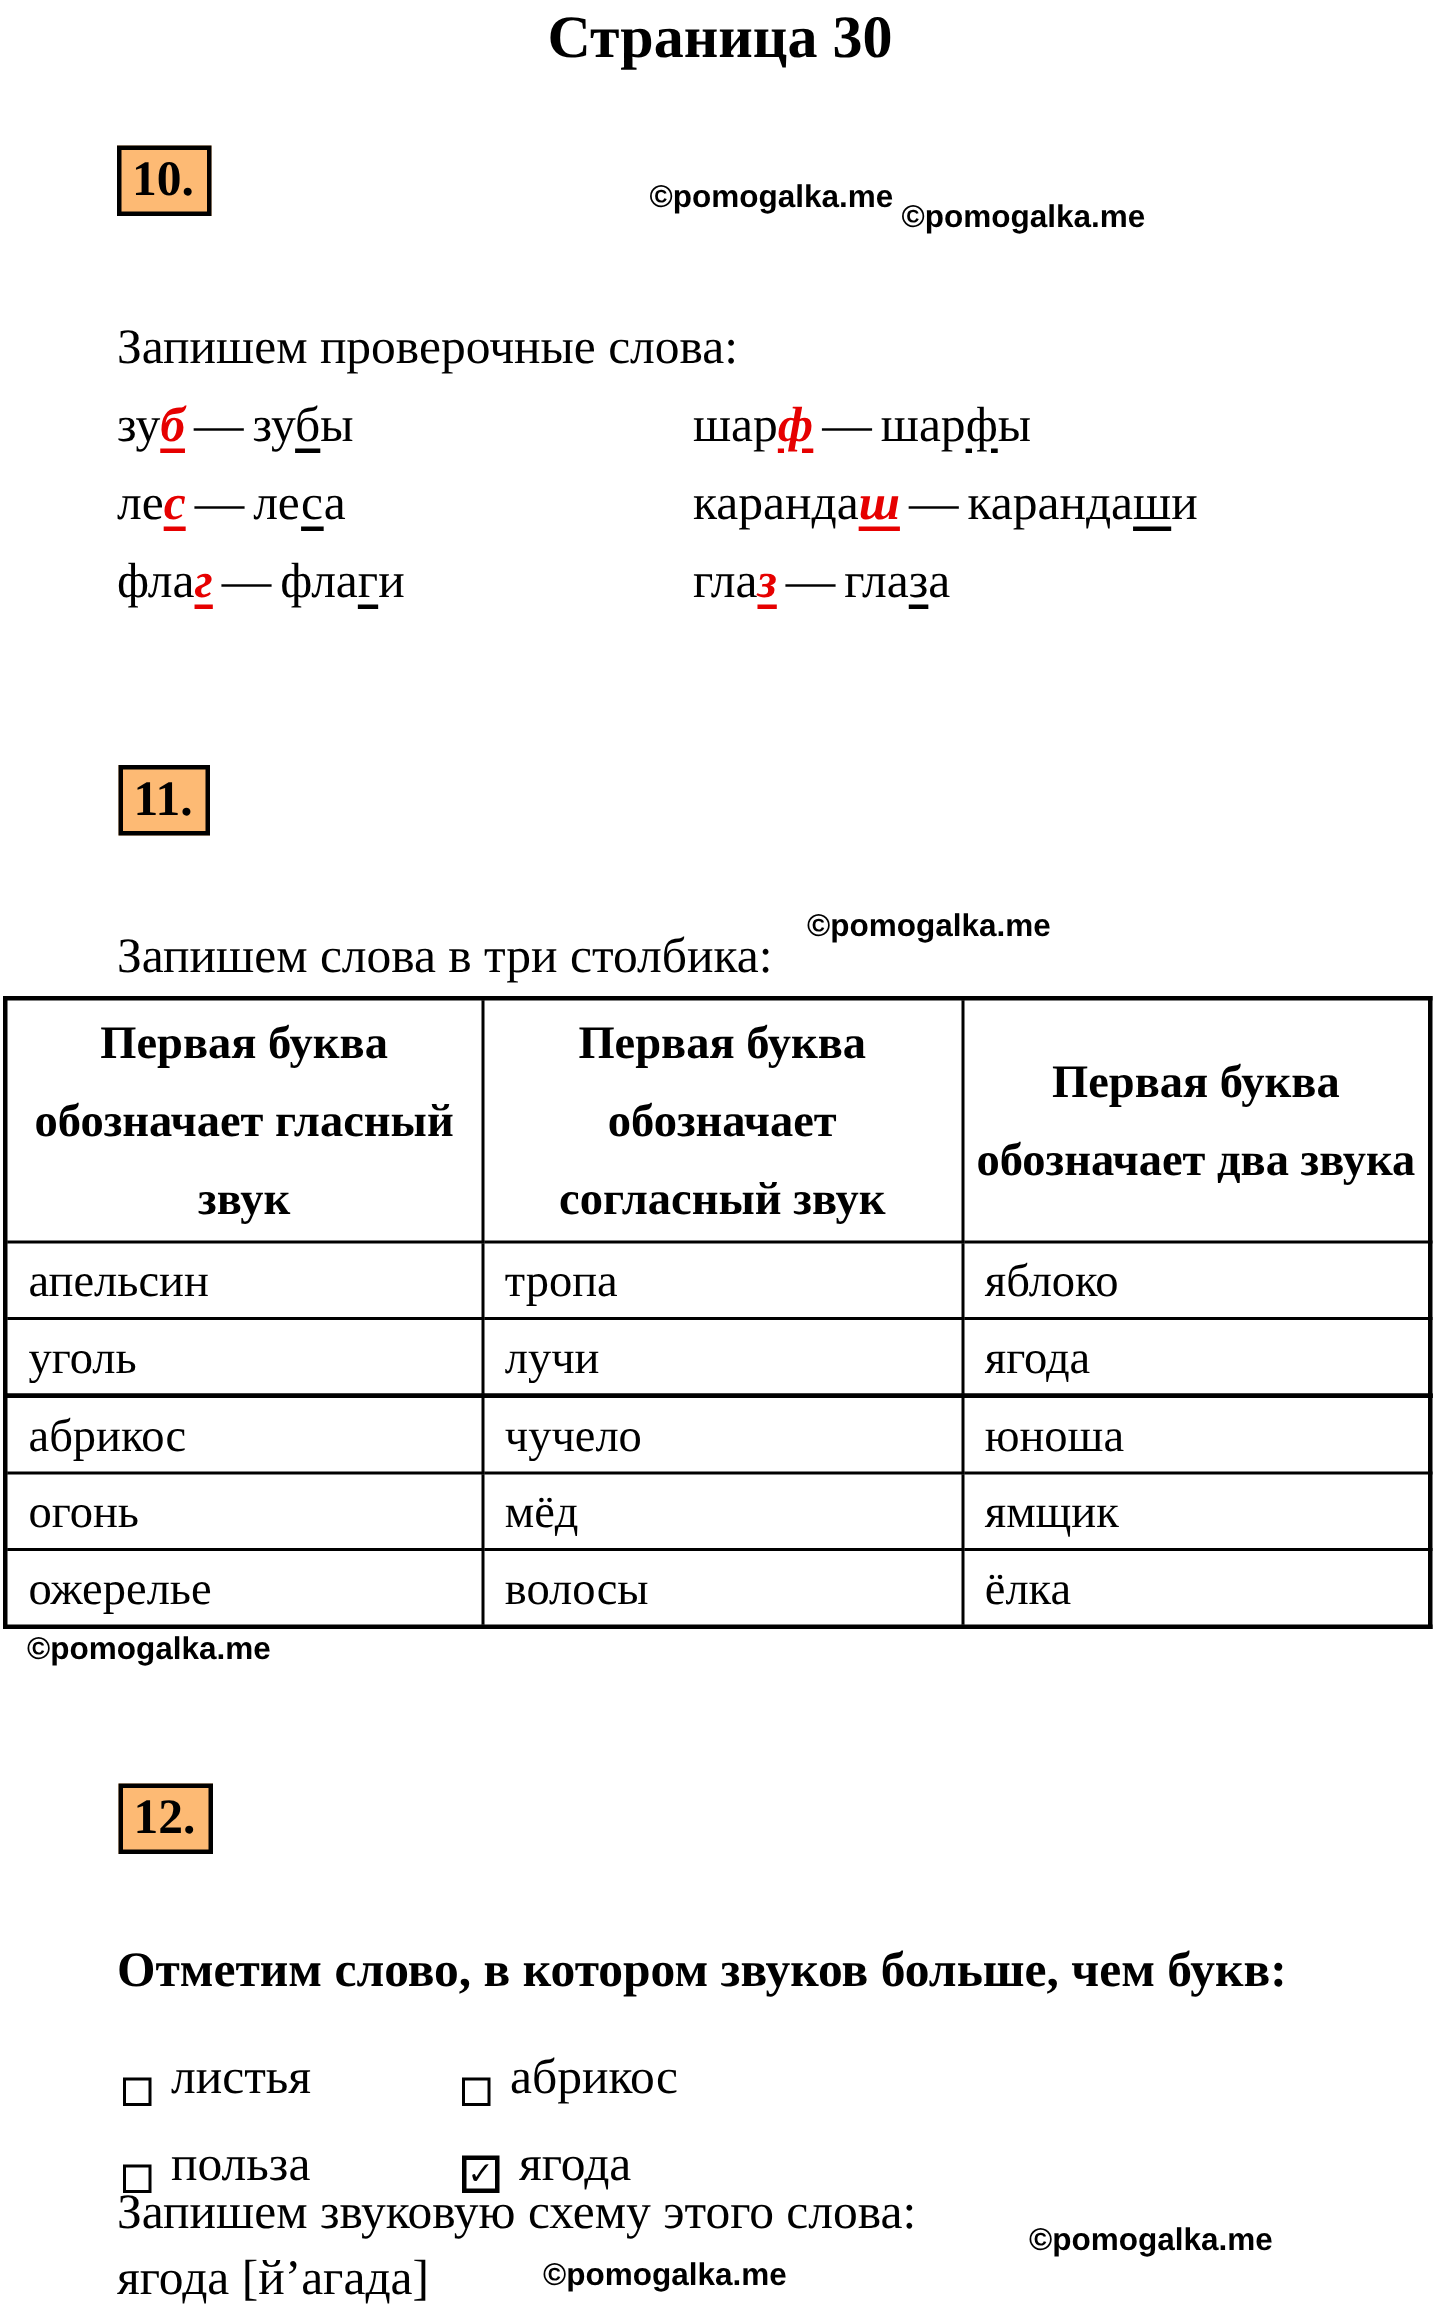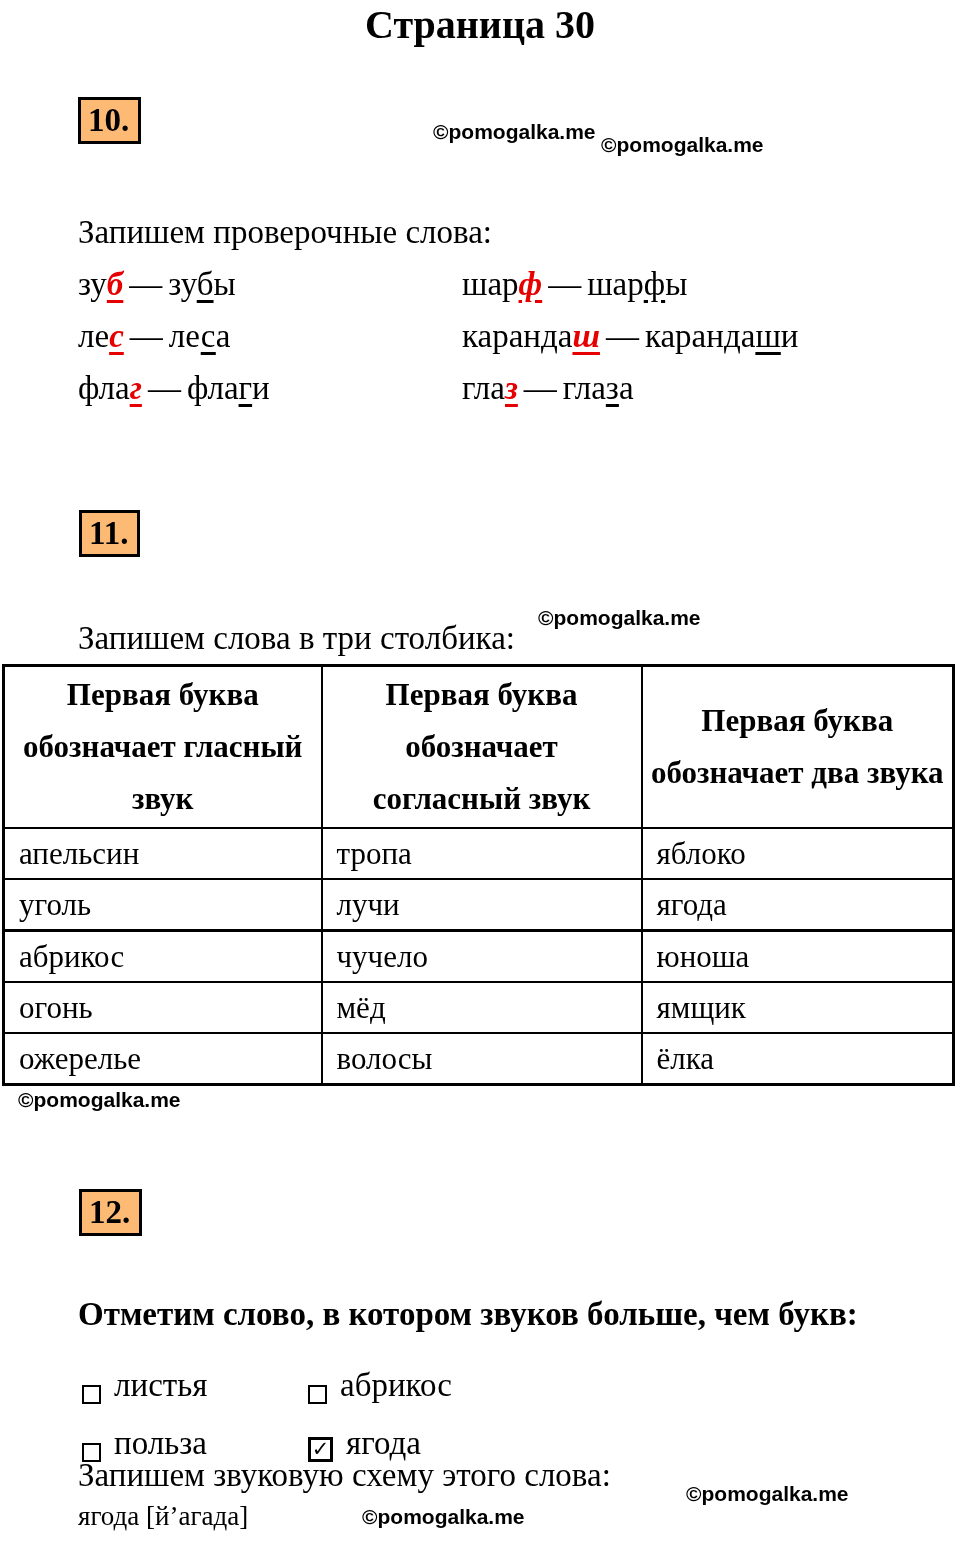--- a/index.html
+++ b/index.html
@@ -75,21 +75,21 @@
   .cbx {
     width:19px; height:19px; border:2px solid #000; box-sizing:border-box;
     display:inline-flex; align-items:center; justify-content:center;
     margin-right:13px; flex:none; background:#fff;
   }
   .cbx.checked {
     width:25px; height:25px; border-width:3px;
     font-family:"DejaVu Sans", sans-serif; font-weight:bold; font-size:21px; line-height:1;
   }
   #scheme-intro { position:absolute; left:78px; top:1457px; font-size:33px; }
-  #scheme-answer { position:absolute; left:78px; top:1501px; font-size:27px; }
+  #scheme-answer { position:absolute; left:78px; top:1501px; font-size:33px; }
 </style>
 </head>
 <body>
 
 <h1 class="page-title">Страница 30</h1>
 
 <div class="wm" id="wm1">©pomogalka.me</div>
 <div class="wm" id="wm2">©pomogalka.me</div>
 
 <div class="exnum" id="box10">10.</div>

